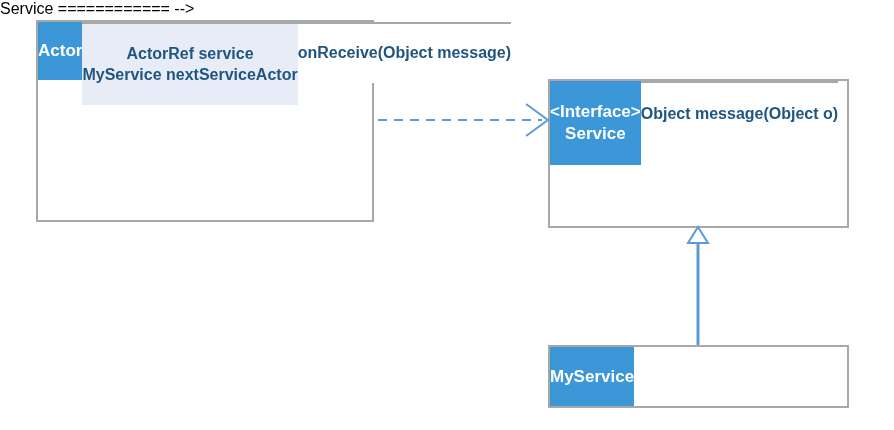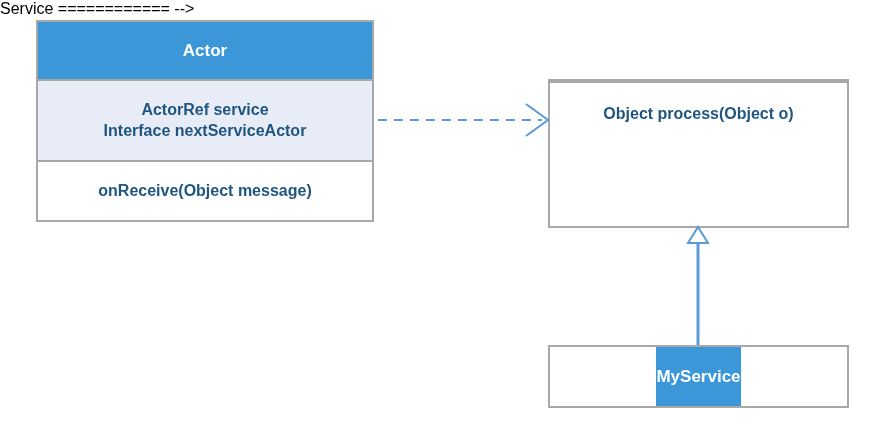--- a/index.html
+++ b/index.html
@@ -18,21 +18,21 @@
     overflow: hidden;
   }
 
   
   .uml-box {
     position: absolute;
     box-sizing: border-box;
     border: 2px solid #a8a8a8;
     background: #ffffff;
     display: flex;
-    flex-direction: column;
+    flex-direction: row;
   }
   .compartment {
     box-sizing: border-box;
     display: flex;
     flex-direction: column;
     align-items: center;
     justify-content: center;
     text-align: center;
     line-height: 1.28;
   }
@@ -87,31 +87,35 @@
 
 <div id="canvas">
 
   
   <div class="uml-box" id="actor-class">
     <div class="compartment comp-header">
       <span class="comp-line">Actor</span>
     </div>
     <div class="compartment comp-attrs">
       <span class="comp-line">ActorRef service</span>
-      <span class="comp-line">Interface nextServiceActor</span>
+      <span class="comp-line">MyService nextServiceActor</span>
     </div>
     <div class="compartment comp-methods">
       <span class="comp-line">onReceive(Object message)</span>
     </div>
   </div>
 
   
   <div class="uml-box" id="service-class">
+    <div class="compartment comp-header">
+      <span class="comp-line">&lt;Interface&gt;</span>
+      <span class="comp-line">Service</span>
+    </div>
     <div class="compartment comp-methods">
-      <span class="comp-line">Object process(Object o)</span>
+      <span class="comp-line">Object message(Object o)</span>
     </div>
   </div>
 
   
   <div class="uml-box" id="myservice-class">
     <div class="compartment comp-header">
       <span class="comp-line">MyService</span>
     </div>
   </div>
 

